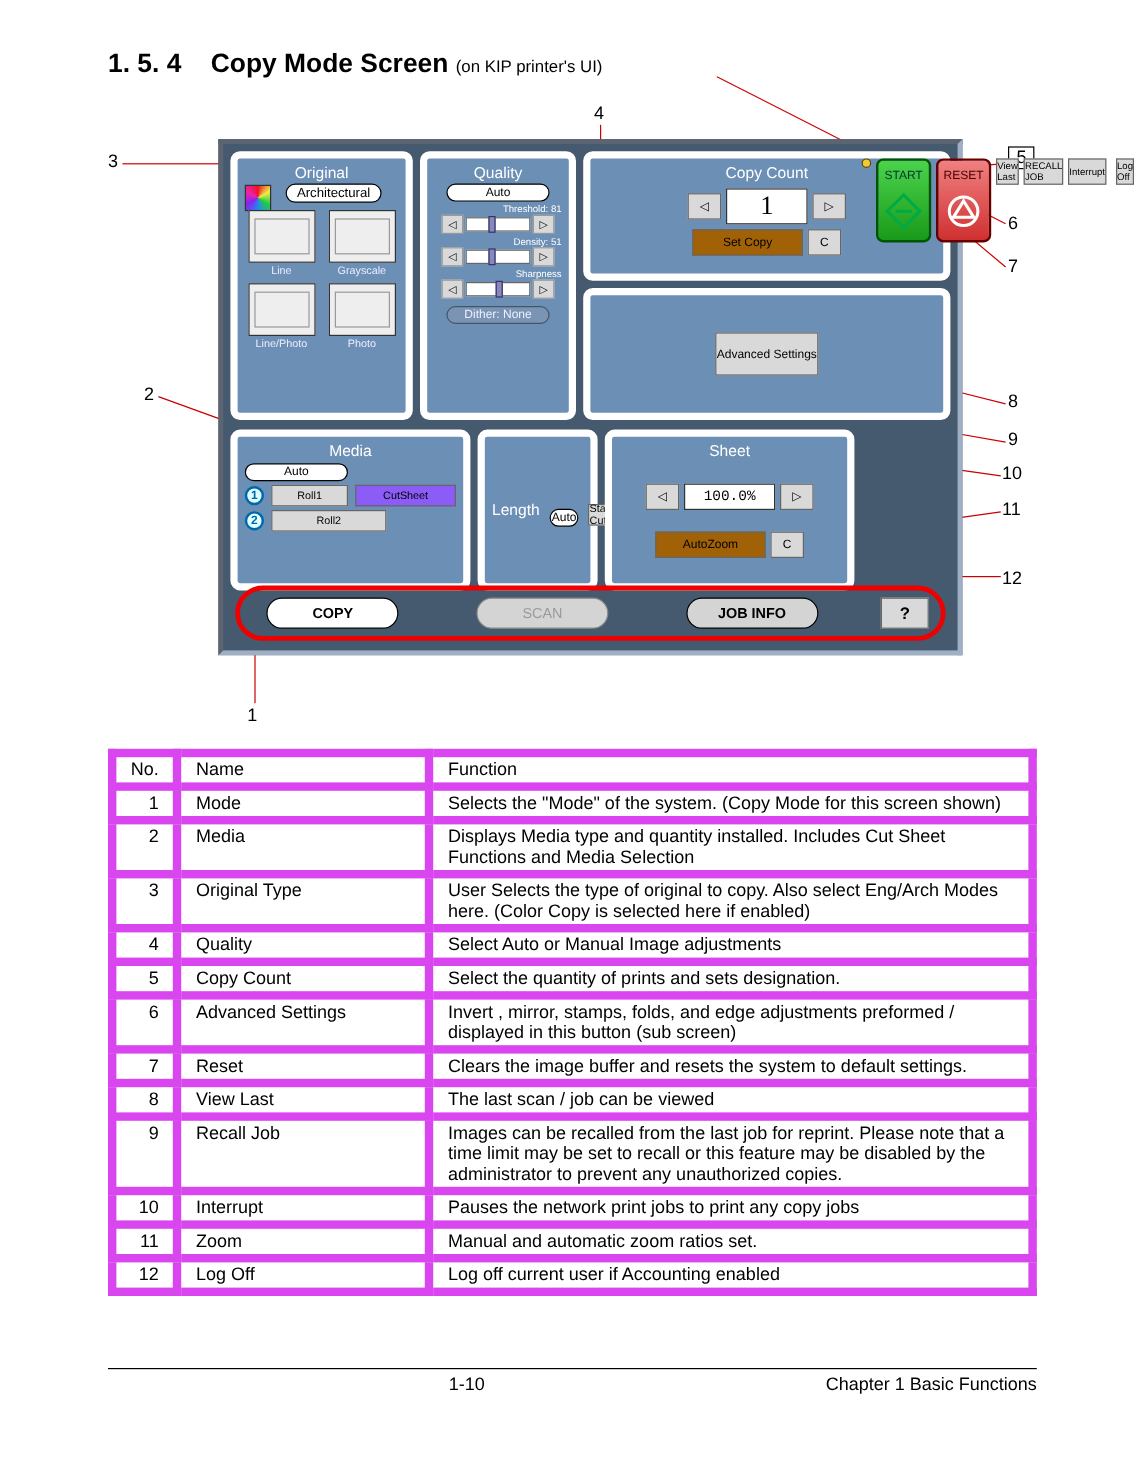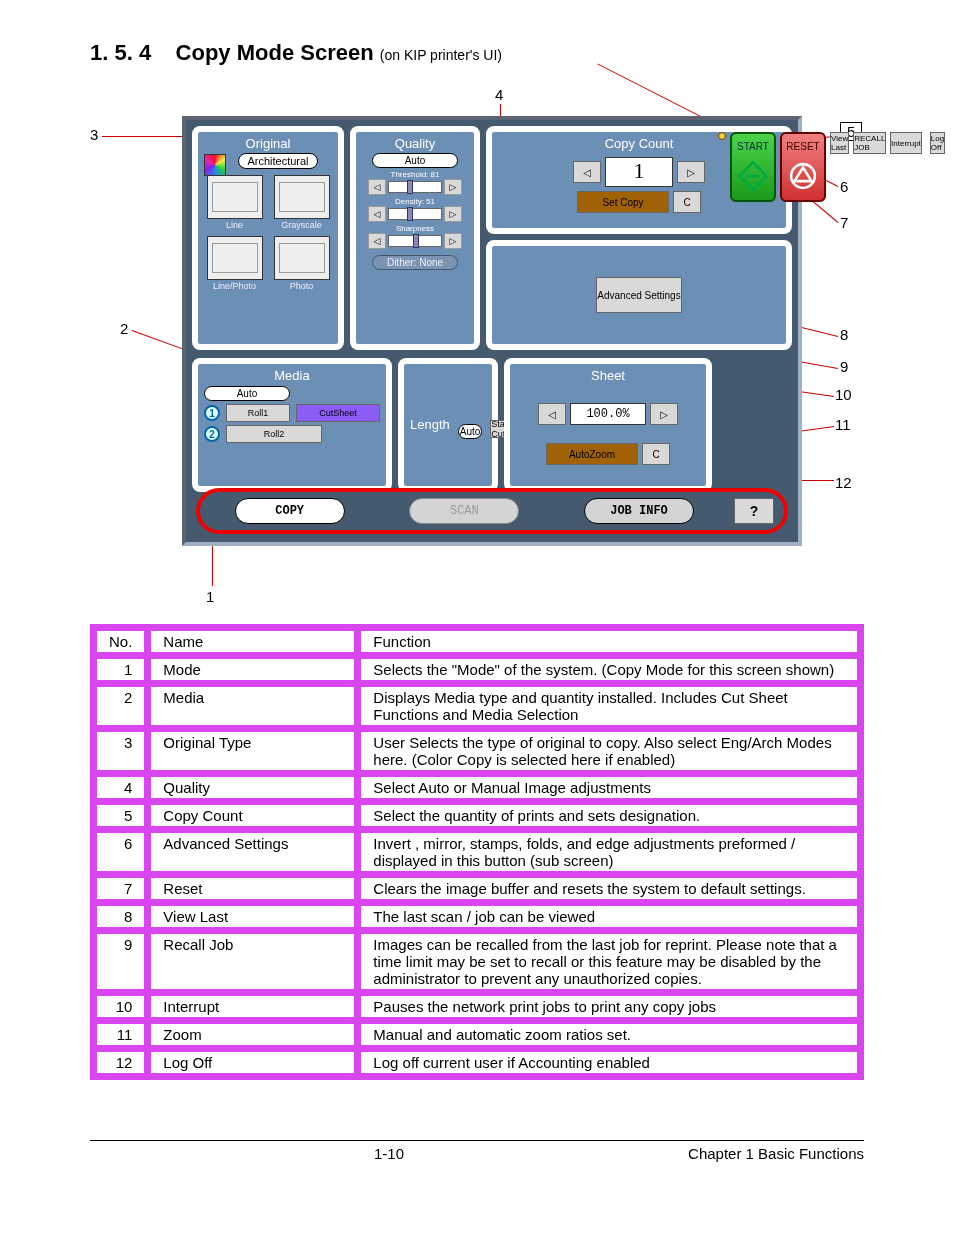--- a/index.html
+++ b/index.html
@@ -25,21 +25,21 @@
     conic-gradient(#e12, #ee4, #2c4, #28e, #82e, #e2a, #e12); border:1px solid #333; }
   .thumb-grid { display:grid; grid-template-columns:1fr 1fr; gap:6px; margin-top:6px; }
   .thumb { display:flex; flex-direction:column; align-items:center; }
   .thumb-img { width:56px; height:44px; background:#eee; border:1px solid #333; display:flex; align-items:center; justify-content:center; font-size:8px; color:#888; position:relative;}
   .thumb-img::before { content:""; position:absolute; left:4px; right:4px; top:6px; bottom:6px; border:1px solid #999; }
   .thumb-label { font-size:9px; color:#eef; margin-top:1px; }
 
   
   .quality-panel { width: 130px; height: 224px; }
   .oval-btn { background:#fff; border:1px solid #000; border-radius:10px; font-size:10px; text-align:center; padding:1px; margin:2px auto; width:86px;}
-  .tiny-label { color:#fff; font-size:8px; text-align:center; margin-top:2px;}
+  .tiny-label { color:#fff; font-size:8px; text-align:right; margin-top:2px;}
   .slider-row { display:flex; align-items:center; justify-content:center; gap:2px; }
   .nav-btn { width:18px; height:16px; background:#d9d9d9; border:1px solid #999; display:flex; align-items:center; justify-content:center; font-size:9px; cursor:pointer;}
   .slider { width:54px; height:12px; background:#fff; border:1px solid #666; position:relative;}
   .slider-handle { position:absolute; left:18px; top:-2px; width:6px; height:14px; background:#88b; border:1px solid #336;}
 
   
   .right-upper { display:flex; flex-direction:column; gap:6px; flex:1; }
   .copy-panel { height: 108px; display:flex; flex-direction:column; align-items:center; }
   .copy-row { display:flex; gap:4px; margin-top:4px; align-items:center; }
   .big-count { width:68px; height:30px; background:#fff; border:1px solid #333; font-size:22px; text-align:center; font-family:'Times New Roman', serif;}
@@ -66,21 +66,21 @@
   .media-auto { background:#fff; border:1px solid #000; border-radius:10px; font-size:10px; text-align:center; padding:1px; width:86px;}
   .cutsheet-btn { width:84px; height:18px; background:#8b5cf6; border:1px solid #666; font-size:9px; display:flex; align-items:center; justify-content:center; cursor:pointer;}
 
   .length-panel { width:100px; height:134px; display:flex; flex-direction:row; align-items:center; gap:8px;}
   .size-panel { flex:1; height:134px; display:flex; flex-direction:column; align-items:center;}
   .size-row { display:flex; gap:4px; margin-top:18px; align-items:center;}
   .size-val { width:76px; height:22px; background:#fff; border:1px solid #333; font-size:12px; font-family:'Courier New', monospace; display:flex; align-items:center; justify-content:center;}
 
   
   .mode-bar { position:absolute; left:10px; right:10px; bottom:8px; height:46px; border:4px solid #e00; border-radius:24px; background:transparent; display:flex; align-items:center; padding:0 10px; gap:40px; }
-  .mode-slot { flex:1; display:flex; justify-content:flex-end;font-family:Liberation Mono, monospace;}
+  .mode-slot { flex:1; display:flex; justify-content:center;}
   .mode-btn { min-width:110px; height:26px; border:1px solid #000; border-radius:14px; display:flex; align-items:center; justify-content:center; font-size:12px; font-weight:bold; cursor:pointer;}
   .mode-copy { background:#fff; color:#000;}
   .mode-scan { background:#d4d4d4; color:#9a9a9a; border-color:#888; font-weight:normal;}
   .mode-info { background:#d4d4d4; color:#000; font-weight:bold;}
   .help-btn { width:40px; height:26px; background:#d9d9d9; border:1px solid #666; font-size:14px; font-weight:bold; display:flex; align-items:center; justify-content:center; cursor:pointer;}
 
   
   .callout { position:absolute; font-size:15px; }
   .callout-line { position:absolute; background:#c00; }
 

